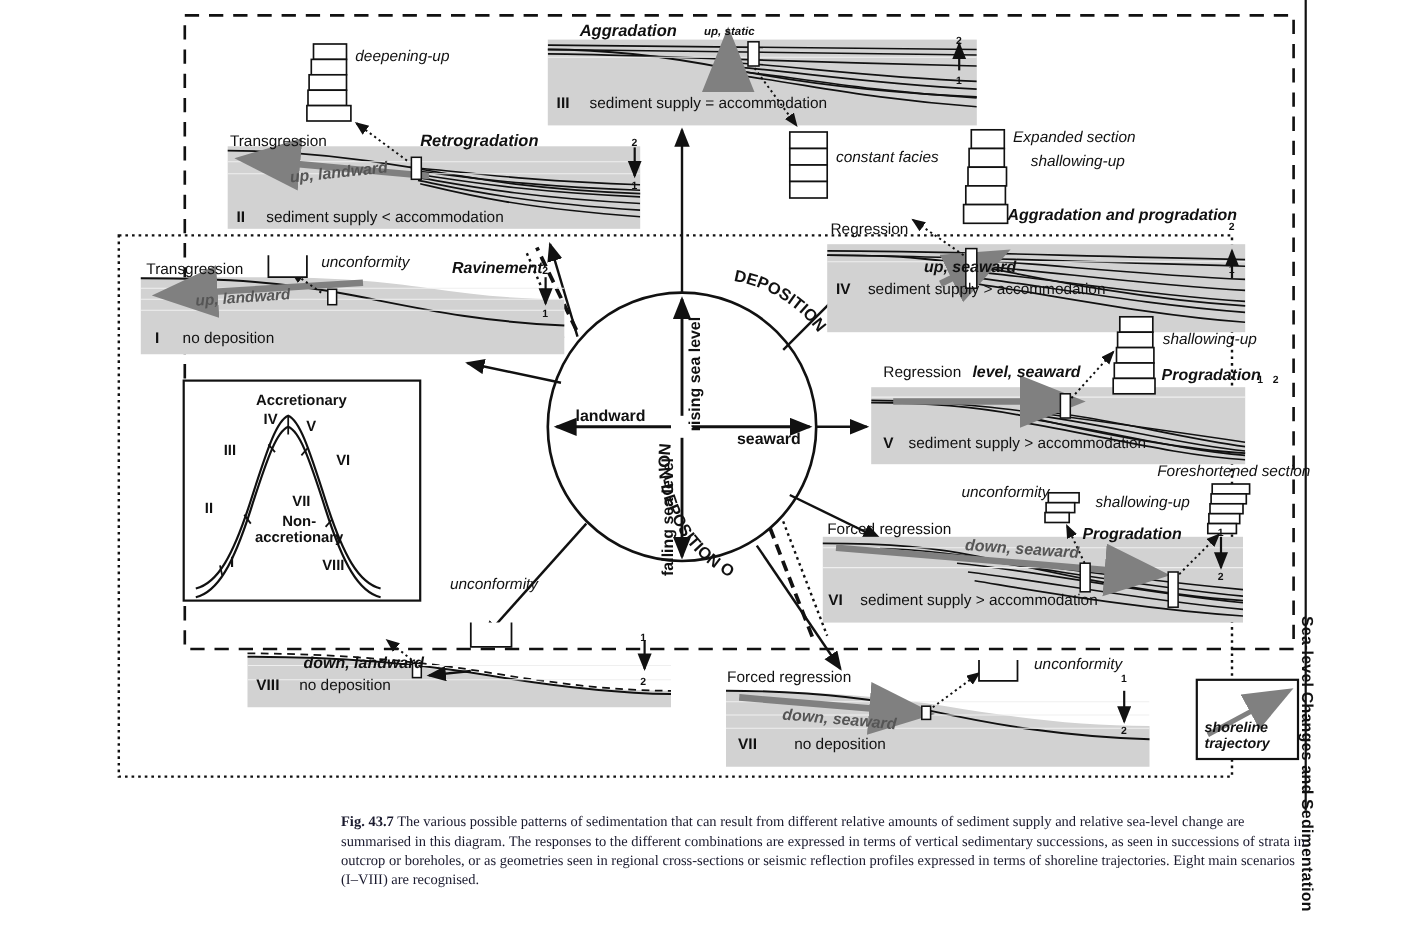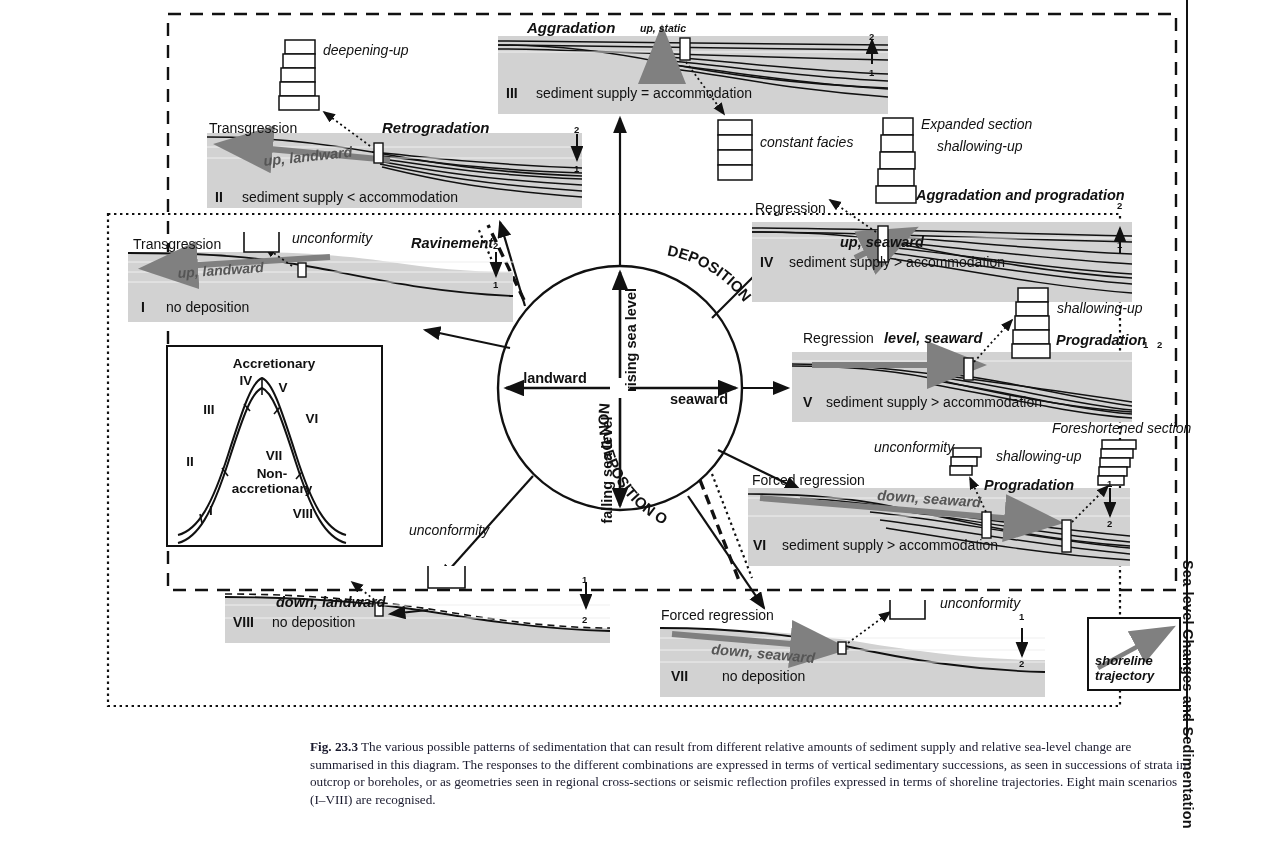--- a/index.html
+++ b/index.html
@@ -401,17 +401,17 @@
 </svg>
 
 <div class="vrule"></div>
 
 <div class="runhead">
   <span>Sea-level Changes and Sedimentation</span>
   
 </div>
 
 <div class="caption">
-  <b>Fig. 23.3</b>
+  <b>Fig. 43.7</b>
   <span>The various possible patterns of sedimentation that can result from different relative amounts of sediment supply and relative sea-level change are summarised in this diagram. The responses to the different combinations are expressed in terms of vertical sedimentary successions, as seen in successions of strata in outcrop or boreholes, or as geometries seen in regional cross-sections or seismic reflection profiles expressed in terms of shoreline trajectories. Eight main scenarios (I–VIII) are recognised.</span>
 </div>
 
 </div>
 
 </body></html>

